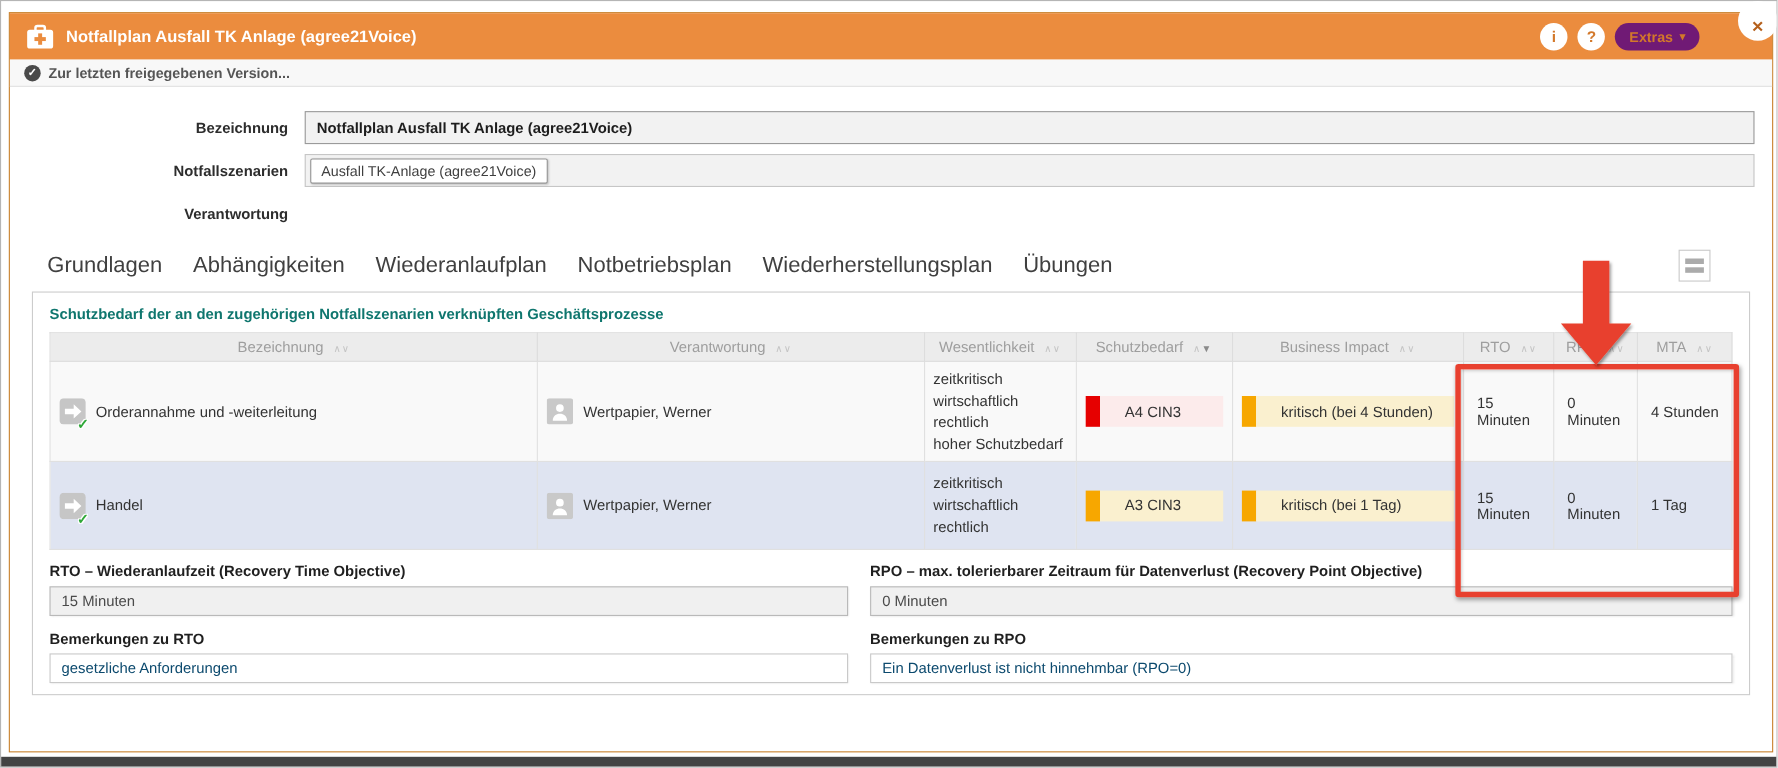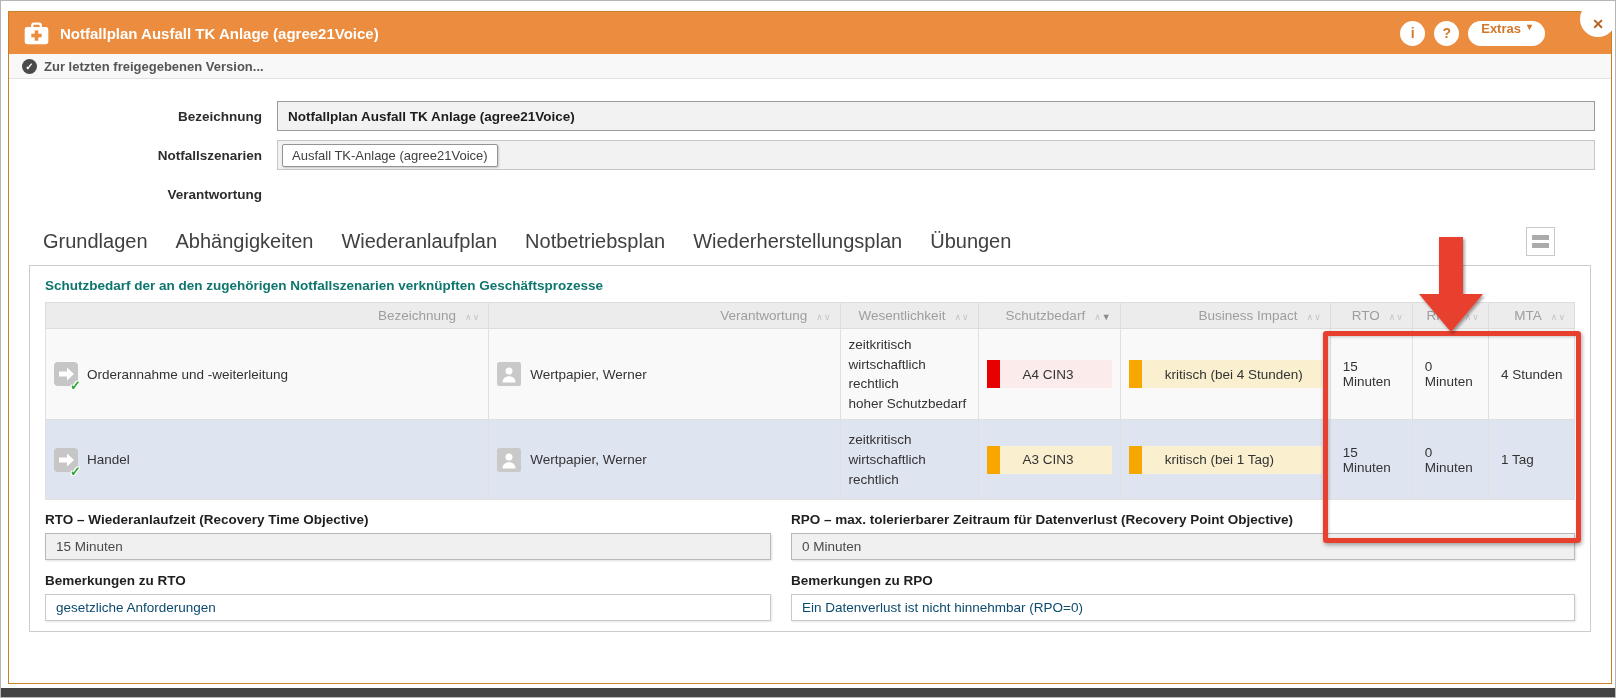--- a/index.html
+++ b/index.html
@@ -14,22 +14,22 @@
 
   
   .titlebar { position:relative; height:42px; background:#EB8C3E; display:flex;
               align-items:center; padding:0 14px; }
   .app-icon { width:27px; height:27px; flex:0 0 auto; }
   .win-title { color:#fff; font-weight:bold; font-size:15px; margin-left:10px; }
   .titlebar-right { margin-left:auto; display:flex; align-items:center; gap:9px; margin-right:52px; }
   .round-btn { width:25px; height:25px; border-radius:50%; background:#fff; color:#d3782a;
                font-weight:bold; font-size:14px; display:flex; align-items:center;
                justify-content:center; cursor:pointer; }
-  .extras-btn { height:25px; background:#ffffff; border-radius:13px; padding:0 13px; color:#d3782a;
-                font-weight:bold; font-size:13px; display:flex; align-items:flex-start; gap:6px; cursor:pointer; }
+  .extras-btn { height:25px; background:#701a75; border-radius:13px; padding:0 13px; color:#d3782a;
+                font-weight:bold; font-size:13px; display:flex; align-items:center; gap:6px; cursor:pointer; }
   .extras-caret { font-size:10px; }
   .close-btn { position:absolute; top:-11px; right:-5px; width:36px; height:36px; background:#fff;
                border-radius:50%; display:flex; align-items:flex-end; justify-content:center;
                padding-bottom:5px; color:#b5601c; font-weight:bold; font-size:14px; z-index:6; cursor:pointer; }
 
   
   .versionbar { height:25px; background:#f8f8f8; border-bottom:1px solid #e2e2e2; display:flex;
                 align-items:center; gap:7px; padding:0 13px; }
   .check-circle { width:15px; height:15px; border-radius:50%; background:#4a4a4a; color:#fff;
                   font-size:10px; font-weight:bold; display:flex; align-items:center; justify-content:center; }
@@ -56,21 +56,21 @@
                  background:#fff; border:1px solid #c9c9c9; display:flex; flex-direction:column; gap:3px;
                  align-items:center; justify-content:center; cursor:pointer; }
   .view-toggle .bar { width:17px; height:5px; background:#ababab; }
 
   
   .panel { margin:0 20px; border:1px solid #ccc; background:#fff; height:367px; padding:12px 15px; }
   .section-title { font-size:13.5px; font-weight:bold; color:#0f766e; }
 
   table.grid { width:100%; border-collapse:collapse; table-layout:fixed; margin-top:9px;
                border:1px solid #ddd; font-size:13.5px; color:#333; }
-  table.grid th { background:#ececec; color:#9e9e9e; font-weight:normal; text-align:right;
+  table.grid th { background:#ececec; color:#9e9e9e; font-weight:normal; text-align:center;
                   font-size:13.5px; padding:5px 8px; border:1px solid #ddd; height:26px; }
   table.grid td { border:1px solid #e0e0e0; padding:6px 8px; vertical-align:middle; }
   tr.row-a { background:#f9f9f9; height:82px; }
   tr.row-b { background:#dfe4f1; height:80px; }
   .sort { margin-left:9px; font-size:9px; color:#c4c4c4; letter-spacing:1px; white-space:nowrap; }
   .sort .active { color:#8a8a8a; }
 
   .cell-flex { display:flex; align-items:center; gap:9px; }
   .obj-icon { position:relative; width:24px; height:24px; flex:0 0 auto; }
   .obj-icon .badge-check { position:absolute; right:-3px; bottom:-7px; color:#2FA838; font-size:13px;

